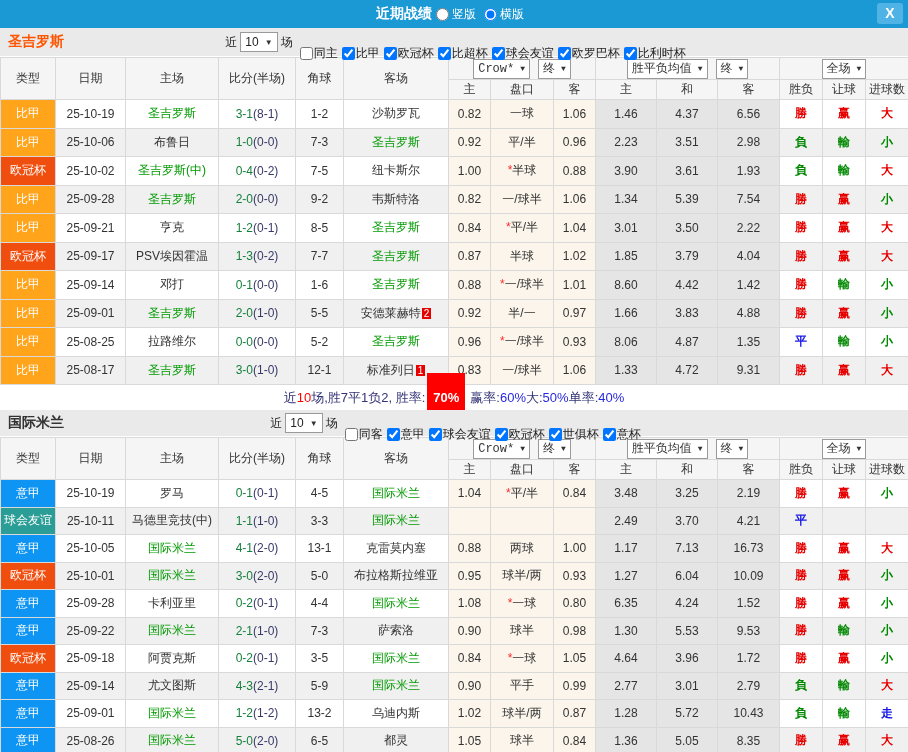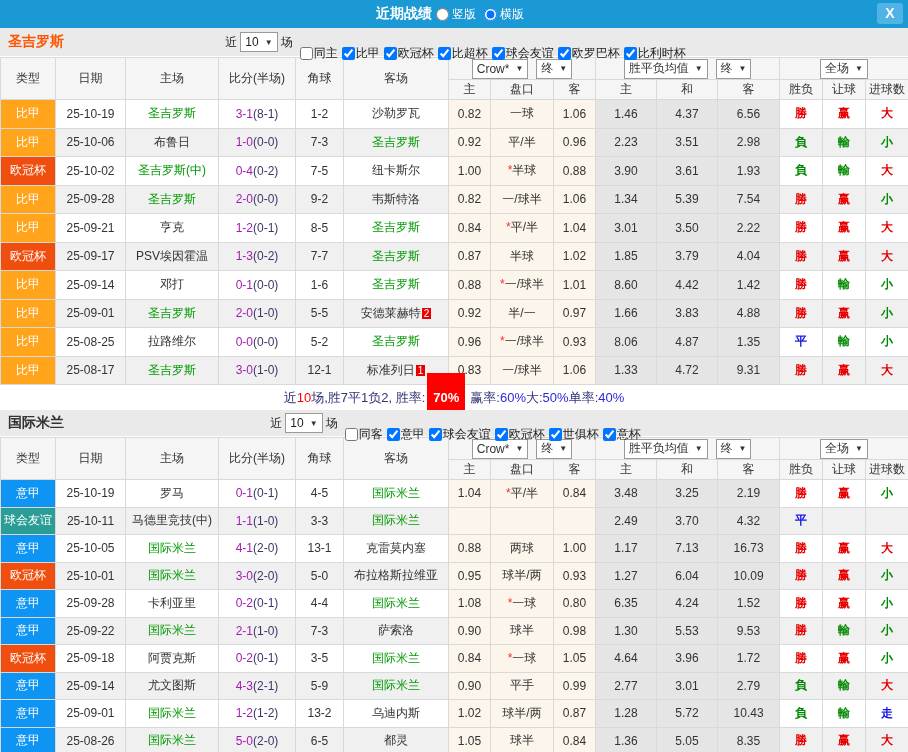--- a/index.html
+++ b/index.html
@@ -22,29 +22,29 @@
   
   .sel{display:inline-flex;align-items:center;background:#fff;border:1px solid #9a9a9a;height:18px;
        padding:0 4px;gap:6px;cursor:pointer;white-space:nowrap;}
   .sel .arrow{font-size:8px;color:#333;}
   
   table.grid{border-collapse:collapse;table-layout:fixed;width:908px;}
   table.grid th,table.grid td{border:1px solid #D9D9D9;text-align:center;padding:0;overflow:hidden;white-space:nowrap;}
   table.grid thead th{background:#F5F5F5;font-weight:normal;color:#333;}
   tr.hrowA{height:22px;}
   tr.hrowB{height:20px;}
-  .selcell{display:flex;justify-content:center;gap:8px;}
+  .selcell{display:flex;justify-content:center;gap:8px;font-family:Liberation Mono, monospace;}
   table.s0 tbody tr{height:28.5px;}
   table.s1 tbody tr{height:27.5px;}
   td.badge{color:#fff;font-size:12px;}
   tbody tr.even td.plain{background:#F0F0F0;}
   td.cream{background:#FBF5EB;}
   td.blue{background:#e5e5e5;}
   .focus-team{color:#009900;}
-  .score-main{color:#a21caf;text-align:right;}
+  .score-main{color:#15803d;text-align:right;}
   .score-half{color:#383868;}
   .star{color:#FF2A2A;}
   .num-badge{background:#E60000;color:#fff;font-size:10px;padding:0 2px;margin-left:1px;}
   .res-r{color:#E60000;font-weight:bold;}
   .res-g{color:#008800;font-weight:bold;}
   .res-b{color:#1414E6;font-weight:bold;}
   
   .summary{height:25px;display:flex;align-items:center;justify-content:center;font-size:13px;color:#333377;}
   .sum-n{color:#333377;}
   .sum-r{color:#FF0000;}
@@ -496,21 +496,21 @@
               <td class="plain">25-10-11</td>
               <td class="plain"><span>马德里竞技(中)</span></td>
               <td class="plain"><span class="score-main">1-1</span><span class="score-half">(1-0)</span></td>
               <td class="plain">3-3</td>
               <td class="plain"><span class="focus-team">国际米兰</span></td>
               <td class="cream"></td>
               <td class="cream"></td>
               <td class="cream"></td>
               <td class="blue">2.49</td>
               <td class="blue">3.70</td>
-              <td class="blue">4.32</td>
+              <td class="blue">4.21</td>
               <td class="plain"><span class="res-b">平</span></td>
               <td class="plain"></td>
               <td class="plain"></td>
             </tr>
             <tr class="table-row">
               <td class="badge" style="background: rgb(14, 148, 242);">意甲</td>
               <td class="plain">25-10-05</td>
               <td class="plain"><span class="focus-team">国际米兰</span></td>
               <td class="plain"><span class="score-main">4-1</span><span class="score-half">(2-0)</span></td>
               <td class="plain">13-1</td>

